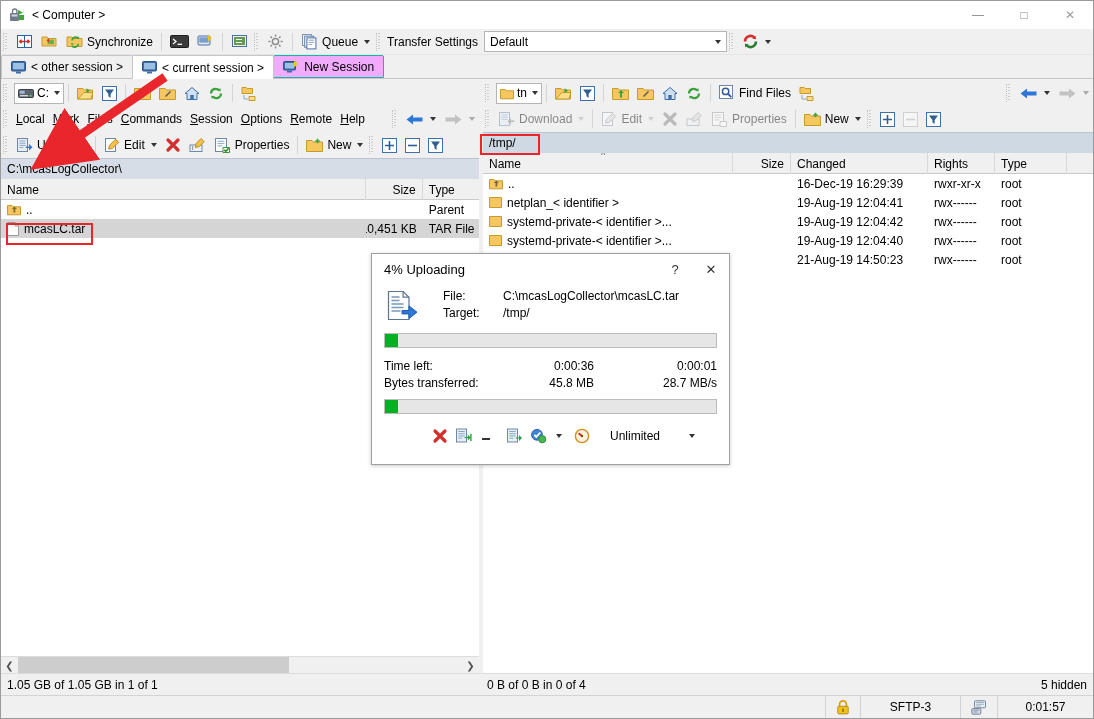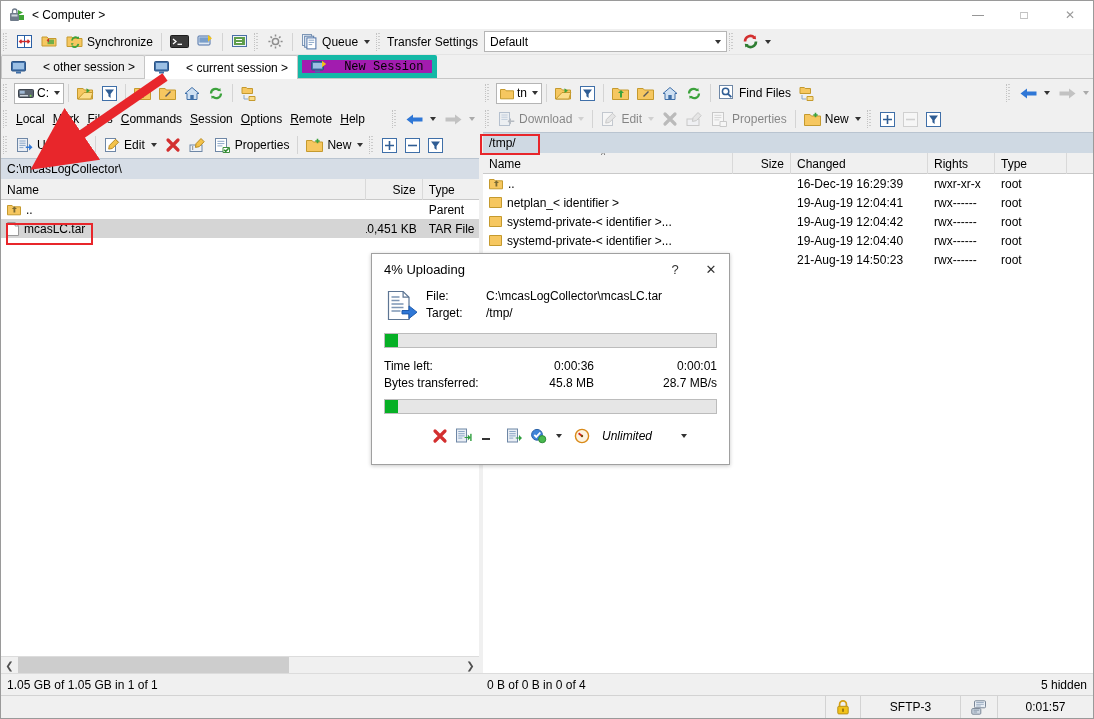--- a/index.html
+++ b/index.html
@@ -66,26 +66,26 @@
   .ts-combo .val { flex:1; }
   .ts-combo .dd { width:15px;height:17px;display:flex;align-items:center;justify-content:center;border-left:0;}
 
   
   .tabrow {
     position:absolute; top:54px; left:0; right:0; height:24px;
     background:#f0f0f0; display:flex; align-items:flex-end;
     border-bottom: 1px solid #c6c6c6;
   }
   .stab {
-    height:23px; display:flex; align-items:center; gap:17px; padding:0 9px;
+    height:23px; display:flex; align-items:center; gap:5px; padding:0 9px;
     border:1px solid #c6c6c6; border-bottom:none; background:#f0f0f0;
     font-size:12px; margin-right:-1px; border-radius:2px 2px 0 0;text-align:right;
   }
   .stab.active { background:#ffffff; height:24px; margin-bottom:-1px; position:relative; z-index:2;}
-  .stab.newsess { background:#a21caf; border:5px solid #14b8a6;font-family:Liberation Mono, monospace; }
+  .stab.newsess { background:#f0abfc; border:1px solid #14b8a6; }
 
   
   .panes { position:absolute; top:79px; left:0; right:0; bottom:45px; display:flex; }
   .pane { position:relative; display:flex; flex-direction:column; }
   .pane-left { width:478px; }
   .pane-split { width:4px; background:#f0f0f0; }
   .pane-right { flex:1; }
 
   .pane-tb { height:26px; display:flex; align-items:center; background:#f0f0f0; }
   .pane-tb2 { height:26px; display:flex; align-items:center; background:#f0f0f0; }
@@ -146,34 +146,34 @@
   }
   .dlg-title { height:30px; display:flex; align-items:center; padding-left:12px; font-size:13px; }
   .dlg-title .spacer { flex:1; }
   .dlg-btn { width:36px; height:30px; display:flex; align-items:center; justify-content:center;
      color:#333; font-size:13px; }
   .dlg-body { padding:0 12px; position:relative; }
   .dlg-row { display:flex; align-items:flex-start; }
   .dlg-ficon { width:42px; padding-top:6px; }
   .dlg-fields { flex:1; padding-top:4px; }
   .fld { display:flex; font-size:12px; line-height:17px; }
-  .fld .k { width:60px; }
+  .fld .k { width:60px;margin-left:17px; }
   .fld .v { flex:1; }
 
   .pbar { height:15px; background:#e6e6e6; border:1px solid #bcbcbc; margin-top:8px; position:relative; }
   .pbar .fill { height:100%; background:#06b025; }
 
   .stats { margin-top:10px; display:flex; font-size:12px; line-height:17px; }
   .stats .col1 { width:150px; }
   .stats .col2 { width:60px; text-align:right; }
   .stats .col3 { width:92px; padding-left:10px; }
   .stats .col4 { flex:1; text-align:right; }
 
   .dlg-tools { display:flex; align-items:center; gap:7px; margin-top:14px; padding-left:48px; }
-  .dlg-tools .unl { font-size:12px; margin-left:5px;font-style:italic; }
+  .dlg-tools .unl { font-size:12px; margin-left:13px; }
 
   
   .redbox { position:absolute; border:2px solid #e8262b; pointer-events:none; z-index:60; }
   .arrow-svg { position:absolute; left:0; top:0; pointer-events:none; z-index:61; }
 </style>
 </head>
 <body>
 
 <div class="app">
 

